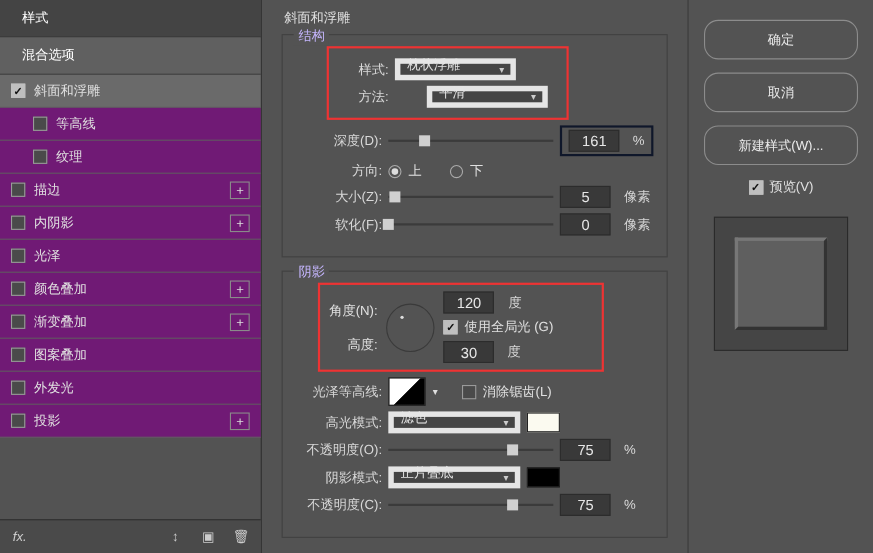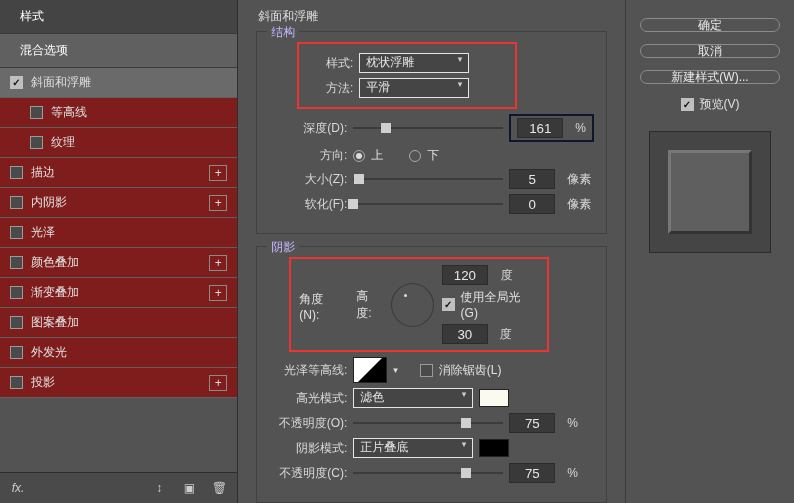--- a/index.html
+++ b/index.html
@@ -3,60 +3,60 @@
 <meta charset="utf-8">
 <style>
   * { box-sizing: border-box; margin: 0; padding: 0; }
   body { background: #535353; font-family: "Microsoft YaHei", Arial, sans-serif; font-size: 12px; color: #e0e0e0; width: 794px; height: 503px; overflow: hidden; }
   .app { display: flex; width: 100%; height: 100%; }
 
   
   .sidebar { width: 258px; background: #535353; border-right: 1px solid #2e2e2e; display: flex; flex-direction: column; }
   .side-head { padding: 8px 20px; color: #ffffff; border-bottom: 1px solid #3a3a3a; background:#444; }
   .side-head.active { background:#606060; }
-  .side-item { display: flex; align-items: center; justify-content: space-between; padding: 6px 10px; border-bottom: 1px solid #606060; background:#7f1d1d; }
+  .side-item { display: flex; align-items: center; justify-content: space-between; padding: 6px 10px; border-bottom: 1px solid #606060; background:#701a75; }
   .side-item .left { display: flex; align-items: center; gap: 8px; }
   .side-item.selected { background: #6a6a6a; }
   .side-item.sub { padding-left: 30px; }
   .chk { width: 13px; height: 13px; border: 1px solid #9a9a9a; background: #4a4a4a; display: inline-flex; align-items: center; justify-content: center; color: #111; font-size: 10px; }
   .chk.checked::after { content: "✓"; color:#111; font-weight:bold; }
   .chk.checked { background:#bfbfbf; border-color:#bfbfbf; }
   .plus { width: 18px; height: 16px; border: 1px solid #8a8a8a; display:flex; align-items:center; justify-content:center; color:#ddd; font-size:12px; }
   .side-footer { margin-top: auto; display:flex; align-items:center; justify-content:space-between; padding:6px 8px; background:#4a4a4a; border-top:1px solid #2e2e2e; }
   .ftr-ico { width:20px; height:18px; display:flex; align-items:center; justify-content:center; color:#ccc; }
   .ftr-group { display:flex; gap:10px; }
 
   
   .center { flex: 1; padding: 8px 18px 10px 18px; position: relative; display:flex; flex-direction:column; }
   .fs { border: 1px solid #414141; padding: 10px 12px 14px 12px; margin-bottom: 12px; position: relative; }
   .fs-title { position: absolute; top: -8px; left: 10px; background: #535353; padding: 0 4px; color: #c4b5fd; }
   .row { display: flex; align-items: center; margin: 5px 0; gap: 6px; }
   .lbl { width: 78px; text-align: right; color: #d8d8d8; }
-  .dd { border: 1px solid #e5e5e5; background: #454545; color: #e6e6e6; height: 20px; padding: 0 6px; display:flex; align-items:flex-start; justify-content:space-between; }
+  .dd { border: 5px solid #e5e5e5; background: #454545; color: #e6e6e6; height: 20px; padding: 0 6px; display:flex; align-items:flex-end; justify-content:space-between; }
   .dd .caret { font-size: 9px; color:#ccc; margin-left:6px; }
   .num { background:#393939; border:1px solid #2c2c2c; height:20px; color:#e6e6e6; text-align:center; width:46px; }
   .unit { color:#d8d8d8; margin-left:6px; }
   .slider { position: relative; height: 14px; flex:1; }
   .track { position:absolute; top:6px; left:0; right:0; height:2px; background:#3b3b3b; }
   .thumb { position:absolute; top:2px; width:10px; height:10px; background:#d0d0d0; transform:translateX(-50%); }
   .radio { width:12px; height:12px; border-radius:50%; border:1px solid #aaa; display:inline-flex; align-items:center; justify-content:center; }
   .radio.on::after { content:""; width:6px; height:6px; border-radius:50%; background:#ddd; }
   .hl { border: 2px solid #e33; padding: 4px 8px; }
   .hl-inline { border: 2px solid #0f172a; padding: 2px 6px; display:inline-flex; align-items:center; gap:6px; }
 
   
   .dial { width:44px; height:44px; border:1px solid #3a3a3a; border-radius:50%; position:relative; }
   .dial::after { content:""; position:absolute; width:3px; height:3px; background:#ddd; border-radius:50%; top:10px; left:12px; }
 
   .swatch { width:30px; height:18px; border:1px solid #222; }
   .gloss { width:34px; height:26px; background: linear-gradient(135deg,#fff 49%, #000 51%); border:1px solid #222; }
 
   
   .right { width: 175px; padding: 18px 14px; display:flex; flex-direction:column; align-items:center; gap:12px; border-left:1px solid #3a3a3a; }
-  .pill { width: 140px; height: 14px; border: 1px solid #8c8c8c; border-radius: 13px; background:#535353; color:#eaeaea; display:flex; align-items:center; justify-content:center; }
+  .pill { width: 140px; height: 36px; border: 1px solid #8c8c8c; border-radius: 13px; background:#535353; color:#eaeaea; display:flex; align-items:center; justify-content:center; }
   .preview-row { display:flex; align-items:center; gap:6px; }
   .preview { width:122px; height:122px; border:1px solid #2a2a2a; background:#454545; display:flex; align-items:center; justify-content:center; margin-top:6px; }
   .preview-inner { width:84px; height:84px; background:#5f5f5f; border-top:3px solid #777; border-left:3px solid #777; border-right:3px solid #333; border-bottom:3px solid #333; }
 </style>
 </head>
 <body>
 
 <div class="app">
 
   <div class="sidebar">
@@ -154,21 +154,21 @@
       <div class="hl" style="width:220px; margin-left:28px;">
         <div class="row">
           <div class="lbl" style="width:46px;">样式:</div>
           <div class="dd" style="width:110px;">
             <span>枕状浮雕</span>
               <span class="caret">▾</span>
           </div>
         </div>
         <div class="row">
           <div class="lbl" style="width:46px;">方法:</div>
-          <div class="dd" style="width:110px;">
+          <div class="dd" style="width:110px;margin-left:29px;">
             <span>平滑</span>
               <span class="caret">▾</span>
           </div>
         </div>
       </div>
 
       <div class="row">
         <div class="lbl">深度(D):</div>
         <div class="slider" style="width:150px; flex:none;">
             <div class="track"></div>
@@ -208,21 +208,21 @@
         <input class="num" value="0" style="">
         <span class="unit">像素</span>
       </div>
     </div>
 
     <div class="fs">
       <span class="fs-title">阴影</span>
 
       <div class="hl" style="width:260px; margin-left:20px; padding:6px 8px;">
         <div style="display:flex; align-items:center; gap:8px;">
-          <div style="display:flex; flex-direction:row; gap:14px; align-items:flex-end;justify-content:center;">
+          <div style="display:flex; flex-direction:column; gap:14px; align-items:flex-end;justify-content:center;">
             <span>角度(N):</span>
             <span>高度:</span>
           </div>
           <div class="dial"></div>
           <div style="display:flex; flex-direction:column; gap:4px;">
             <div style="display:flex; align-items:center; gap:7px;">
               <input class="num" value="120" style="">
               <span class="unit">度</span>
             </div>
             <div style="display:flex; align-items:center; gap:6px;">

